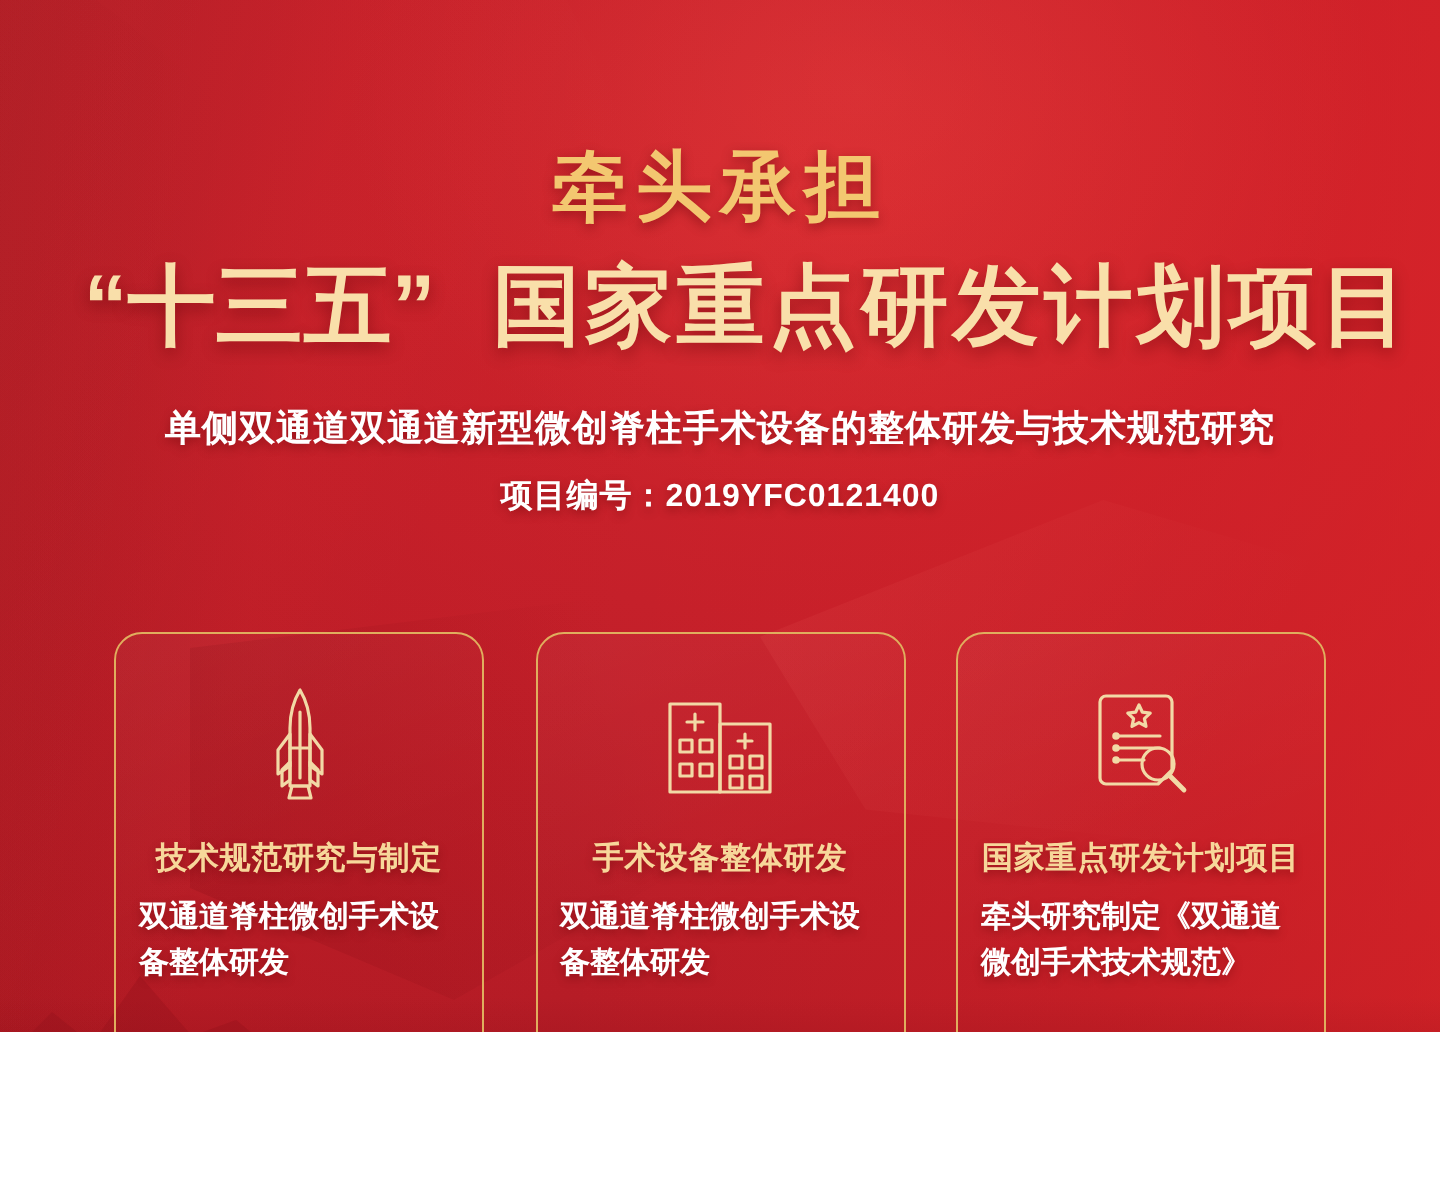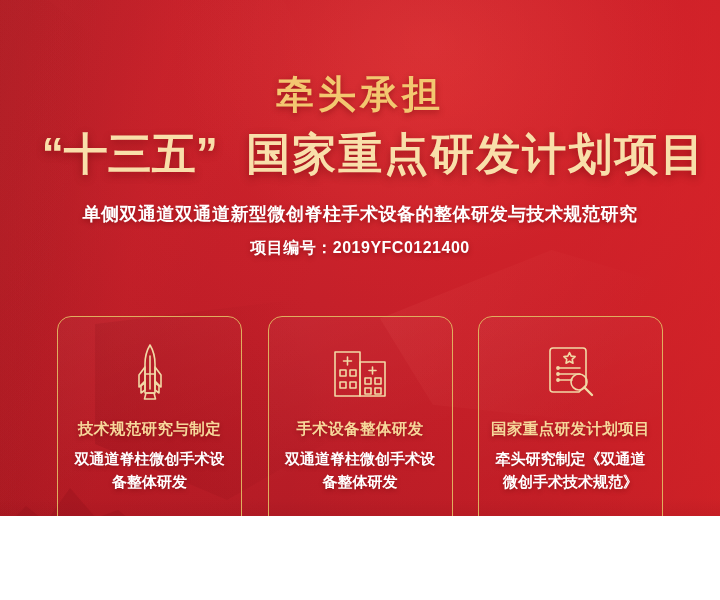--- a/index.html
+++ b/index.html
@@ -121,21 +121,21 @@
   .card-title {
     margin-top:18px;
     font-size:15.5px; font-weight:bold; letter-spacing:0.4px;
     color:#f7d79a;
     text-shadow:0 2px 4px rgba(90,0,6,0.40);
   }
   .card-desc {
     margin-top:8px;
     width:160px;
     font-size:15px; font-weight:bold; line-height:1.5;
-    color:#ffffff; text-align:center;
+    color:#ffffff; text-align:left;
     text-shadow:0 2px 4px rgba(90,0,6,0.35);
   }
 </style>
 </head>
 <body>
 
 <div id="poster">
 
   <div class="bg-layer bg-wash-right"></div>
   <div class="bg-layer swoosh-a"></div>

